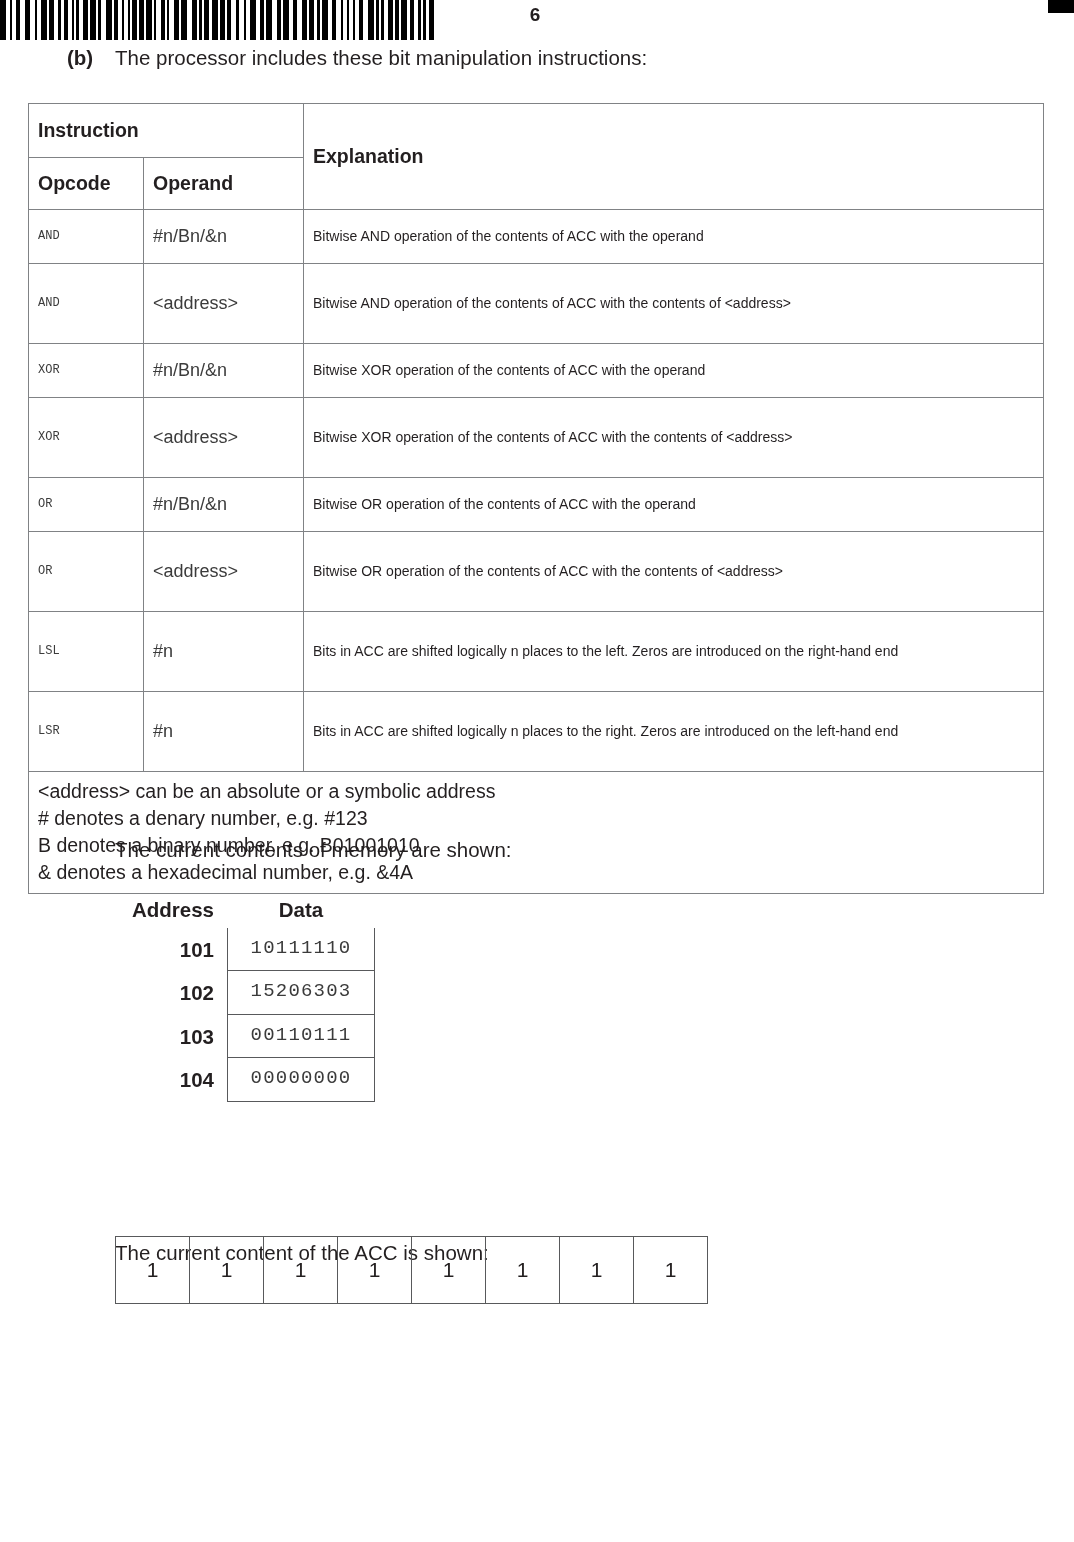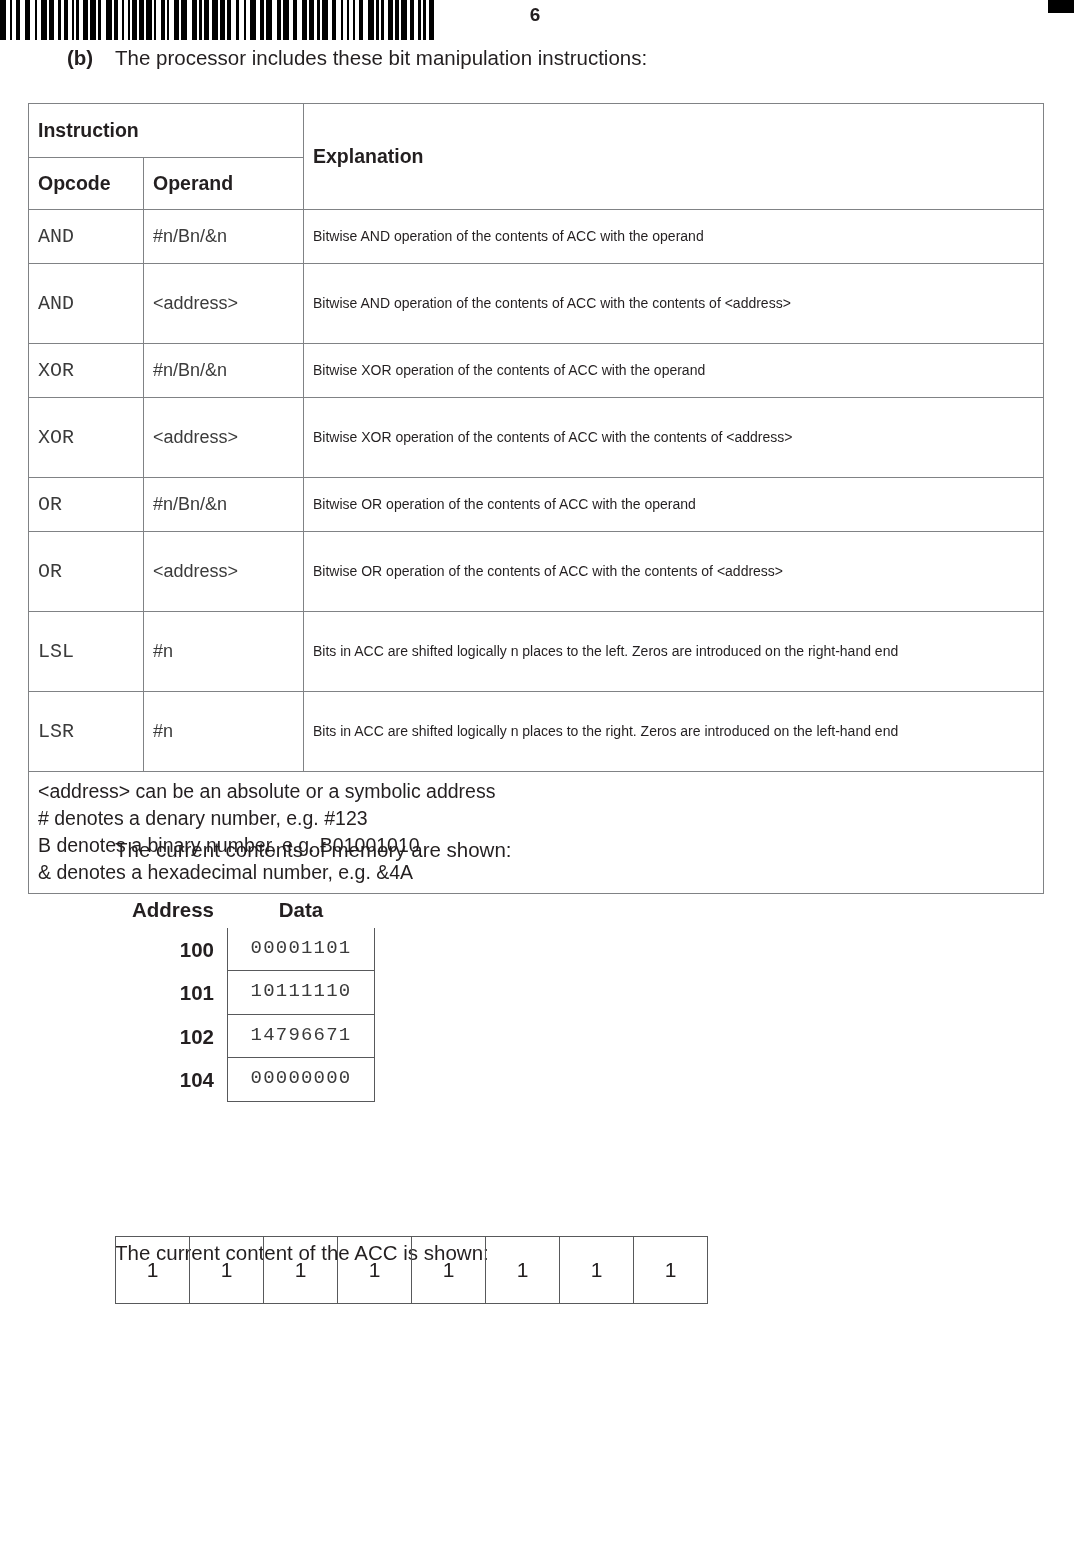--- a/index.html
+++ b/index.html
@@ -80,21 +80,21 @@
   }
   #instr-table th.th-instruction { height: 40px; }
   #instr-table th.th-explanation { height: 86px; }
   #instr-table th.th-sub { height: 38px; }
 
   .col-opcode { width: 115px; }
   .col-operand { width: 160px; }
 
   td.opcode {
     font-family: "Liberation Mono", monospace;
-    font-size: 20px;
+    font-size: 12px;
     text-align: right;
     color: #3b3b3b;
     padding-right: 12px;
   }
   td.operand {
     font-family: Liberation Sans, sans-serif;
     font-size: 18px;
     text-align: left;
     color: #3b3b3b;
     padding-left: 12px;
@@ -338,30 +338,30 @@
 </table>
 
 <div id="memory-intro">The current contents of memory are shown:</div>
 
 <div id="memory-block">
   <div id="memory-headings">
     <div class="h-address">Address</div>
     <div class="h-data">Data</div>
   </div>
   <div class="mem-row">
-    <div class="addr">100</div>
-    <div class="data">00001101</div>
-  </div>
-  <div class="mem-row">
     <div class="addr">101</div>
     <div class="data">10111110</div>
   </div>
   <div class="mem-row">
     <div class="addr">102</div>
-    <div class="data">14796671</div>
+    <div class="data">15206303</div>
+  </div>
+  <div class="mem-row">
+    <div class="addr">103</div>
+    <div class="data">00110111</div>
   </div>
   <div class="mem-row">
     <div class="addr">104</div>
     <div class="data">00000000</div>
   </div>
 </div>
 
 <div id="acc-intro">The current content of the ACC is shown:</div>
 
 <table id="acc-table">

